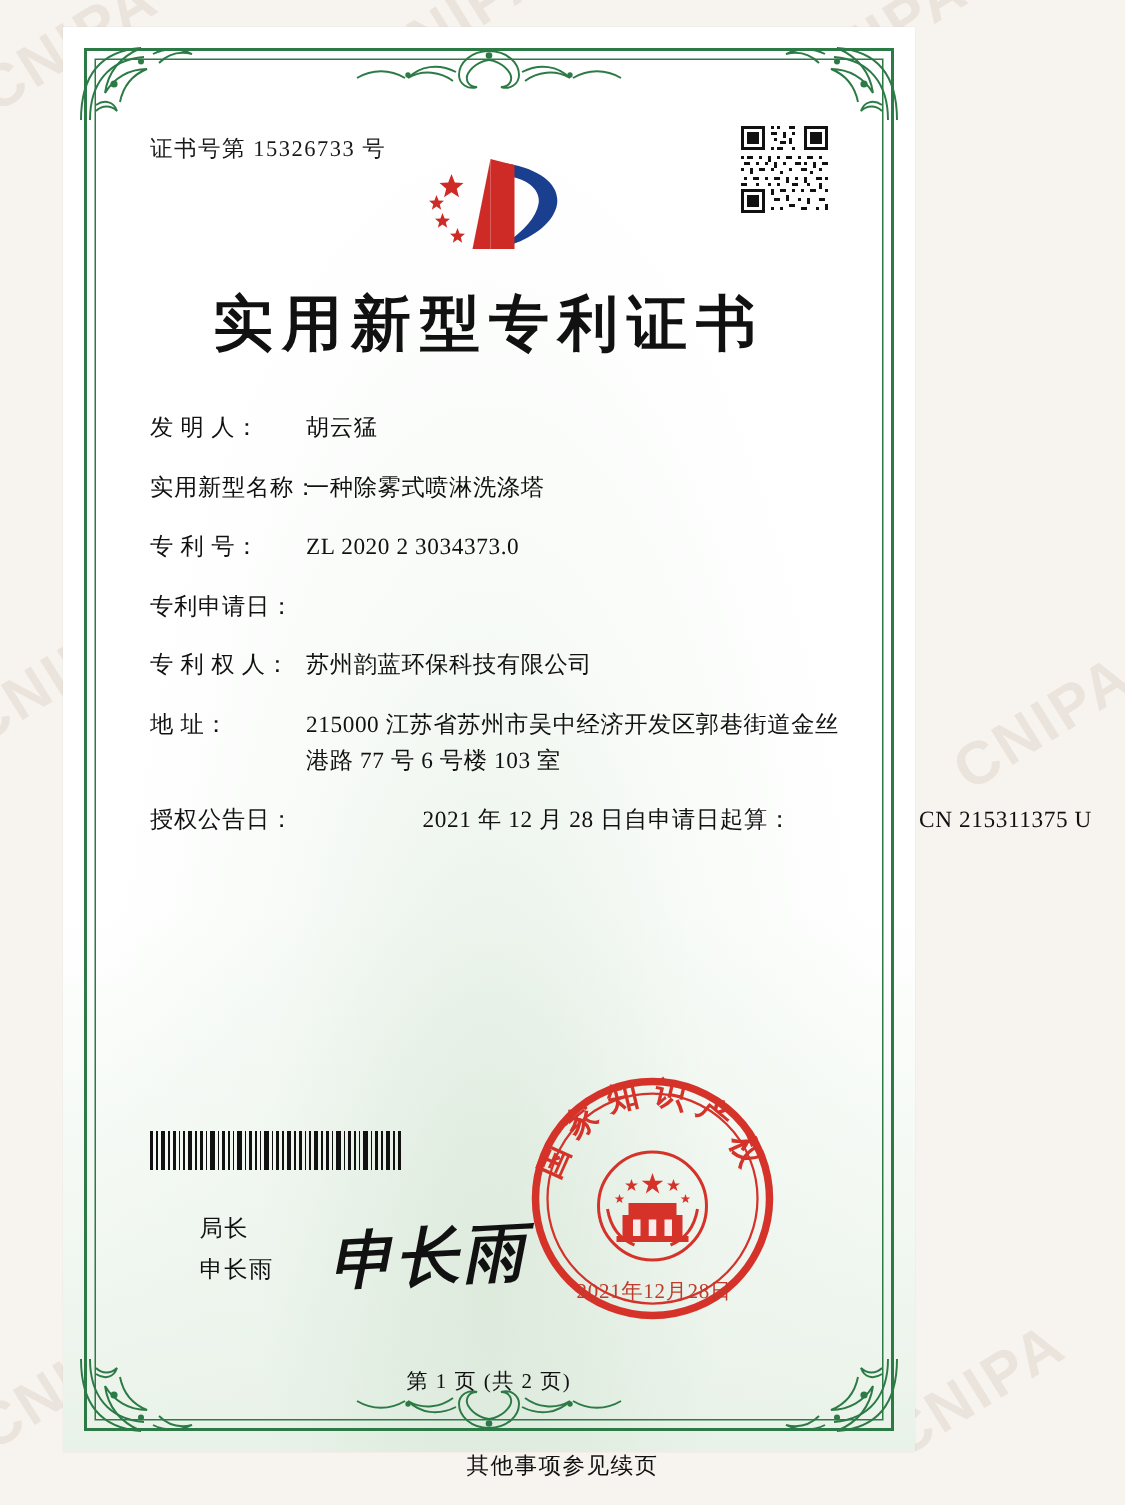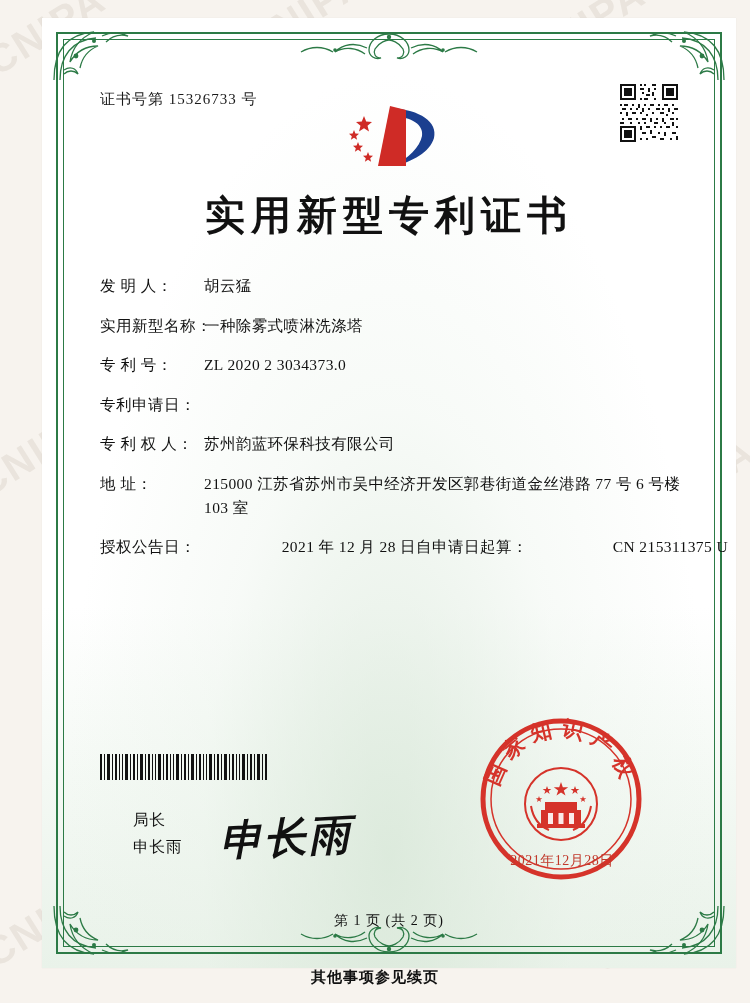--- a/index.html
+++ b/index.html
@@ -32,21 +32,21 @@
     letter-spacing: 2px;
     transform: rotate(-32deg);
     white-space: nowrap;
   }
 
   
   .sheet {
     position: absolute;
     left: 42px;
     top: 18px;
-    width: 694px;
+    width: 568px;
     height: 950px;
     background:
       radial-gradient(ellipse at 50% 88%, rgba(214,230,214,0.75) 0%, rgba(233,242,233,0.35) 38%, rgba(255,255,255,0) 66%),
       linear-gradient(180deg, #ffffff 0%, #ffffff 62%, #f4f9f4 80%, #e9f2e9 100%);
     z-index: 1;
     box-shadow: 0 0 1px rgba(0,0,0,0.08);
   }
 
   
   .border-outer {
@@ -255,21 +255,21 @@
     letter-spacing: 1px;
   }
 
   .footer-note {
     position: absolute;
     left: 0;
     right: 0;
     bottom: 16px;
     text-align: center;
     font-size: 15px;
-    font-weight: bold;
+    font-weight: normal;
     color: #111;
     letter-spacing: 1px;
     z-index: 2;
   }
 </style>
 </head>
 <body>
 
 <div class="watermark-layer">
   <div class="wm" style="left:-20px;  top:8px;">CNIPA</div>

